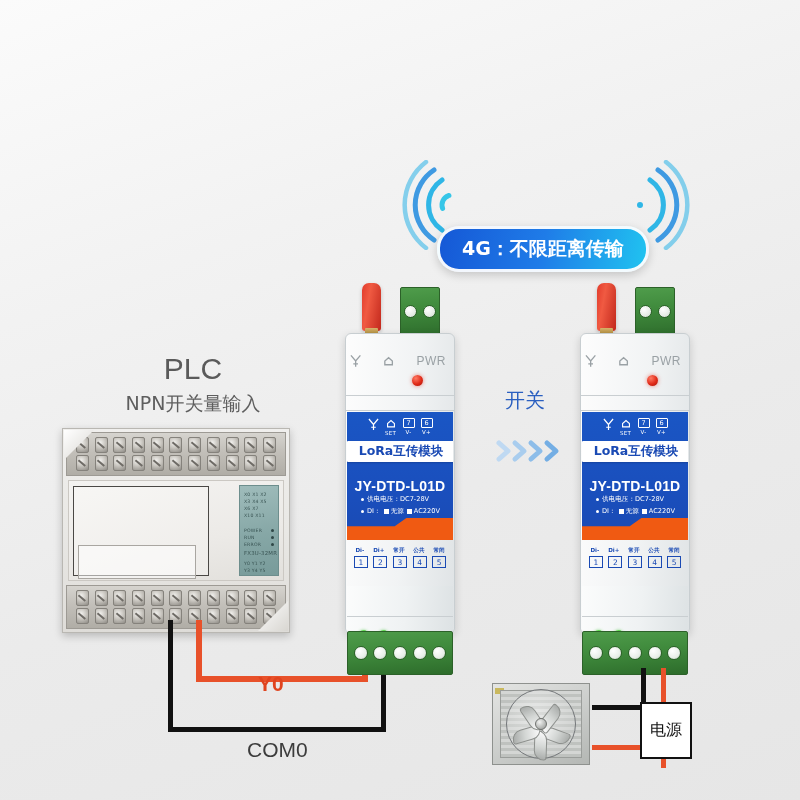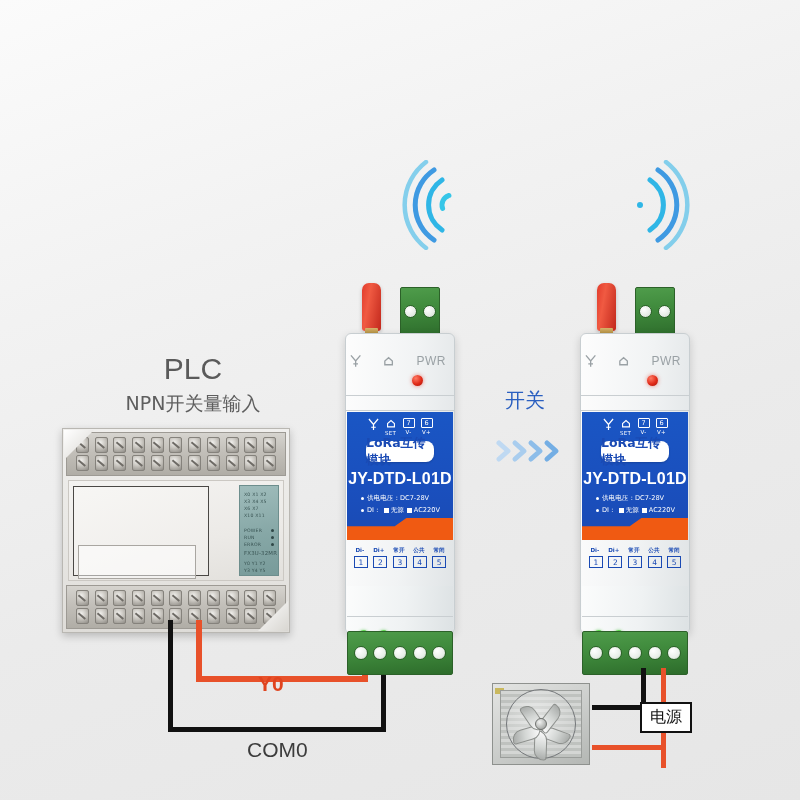--- a/index.html
+++ b/index.html
@@ -193,34 +193,34 @@
     font-size: 5.5px; color: #fff; margin-top: 1px; letter-spacing: 0.3px;
     font-family: "DejaVu Sans", sans-serif;
   }
   .pin-box {
     width: 12px; height: 10px; border: 1px solid #fff; border-radius: 1px;
     display: flex; align-items: center; justify-content: center;
     font-size: 6.5px; color: #fff;
     font-family: "DejaVu Sans", sans-serif;
   }
   .mod-name-pill {
-    margin: 5px auto 0; width: 68px; height: 21px;
-    background: #fff; border-radius: 8px;
+    margin: 5px auto 0; width: 108px; height: 21px;
+    background: #fff; border-radius: 1px;
     display: flex; align-items: center; justify-content: center;
     font-size: 12.5px; font-weight: bold; color: #1a4ab4;
     font-family: "DejaVu Sans", sans-serif;
     box-shadow: 0 1px 2px rgba(0,0,0,0.18);
   }
   .mod-model {
-    text-align: center; margin-top: 8px;
-    font-size: 16px; font-weight: bold; color: #fff; letter-spacing: 0.2px;
+    text-align: center; margin-top: 16px;
+    font-size: 14px; font-weight: bold; color: #fff; letter-spacing: 0.2px;
     font-family: "Liberation Sans", sans-serif;
   }
   .mod-spec {
-    font-size: 6.6px; color: #fff; margin-top: 5px; padding-left: 14px;
+    font-size: 6.6px; color: #fff; padding-left: 14px;
     line-height: 10px;
     font-family: "DejaVu Sans", sans-serif;
   }
   .spec-dot {
     display: inline-block; width: 3px; height: 3px; border-radius: 50%;
     background: #fff; vertical-align: middle; margin-right: 3px;
   }
   .chk {
     display: inline-block; width: 5px; height: 5px;
     background: #fff; vertical-align: middle; margin: 0 2px 0 3px;
@@ -292,21 +292,21 @@
     font-size: 21px; color: #e0441f; font-weight: bold;
     font-family: "Liberation Sans", sans-serif;
   }
   #label-com0 {
     left: 247px; top: 738px;
     font-size: 21px; color: #3c3c3c;
     font-family: "Liberation Sans", sans-serif;
   }
   #label-power {
     left: 640px; top: 702px;
-    padding: 3px 8px; background: #fff; border: 2px solid #111;
+    padding: 16px 8px; background: #fff; border: 2px solid #111;
     font-size: 16px; color: #111; font-weight: 500;
     font-family: Liberation Mono, monospace;
   }
 
   
   #fan { left: 492px; top: 683px; width: 98px; height: 82px; }
   .fan-frame {
     position: absolute; inset: 0;
     background: linear-gradient(150deg,#e4e5e3 0%,#cfd1cf 45%,#b4b7b4 100%);
     border: 1.2px solid #8e918e;
@@ -361,20 +361,21 @@
     <svg width="90" height="90" viewBox="0 0 90 90">
       <g fill="none" stroke-linecap="round">
         <circle cx="10" cy="45" r="3" fill="#2fb6e6" stroke="none"></circle>
         <path d="M20 20 A30 30 0 0 1 20 70" stroke="#2fb6e6" stroke-width="5"></path>
         <path d="M28 10 A42 42 0 0 1 28 80" stroke="#3f9ae2" stroke-width="5"></path>
         <path d="M36 2 A54 54 0 0 1 36 88" stroke="#5fc3ea" stroke-width="4.5" opacity="0.75"></path>
       </g>
     </svg>
   </div>
 
+  <div class="abs badge" id="badge-4g">4G：不限距离传输</div>
 
   <div class="abs" id="plc-subtitle">NPN开关量输入</div>
   <div class="abs" id="plc-title">PLC</div>
 
   <div class="abs" id="plc-device">
     <div class="plc-shell"></div>
 
     <div class="plc-termstrip top">
       <div class="screw-col">
           <div class="screw"></div>

